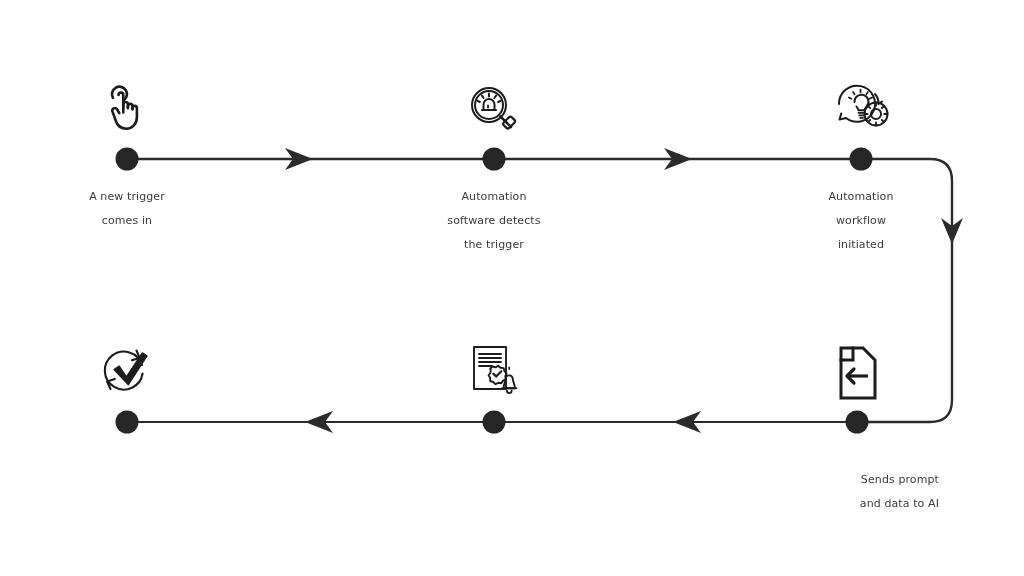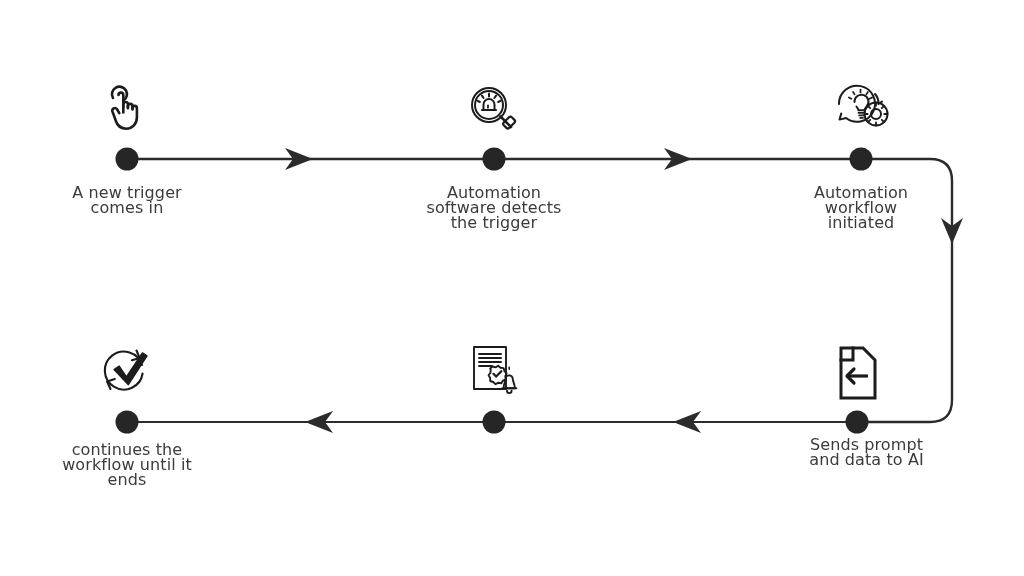--- a/index.html
+++ b/index.html
@@ -26,22 +26,22 @@
     position: absolute;
     left: 0;
     top: 0;
     width: 1024px;
     height: 576px;
     overflow: visible;
   }
   .step-label {
     position: absolute;
     text-align: center;
-    font-size: 16px;
-    line-height: 15px;
+    font-size: 11px;
+    line-height: 24px;
     color: #3b3b3b;
     letter-spacing: 0.1px;
     white-space: pre-line;
     font-family: "DejaVu Sans", "Liberation Sans", sans-serif;
     font-weight: 400;
   }
   .icon-box {
     position: absolute;
   }
   .icon-box svg {
@@ -140,21 +140,21 @@
   <div class="icon-box" style="left:836px; top:345px;">
     <svg width="46" height="56" viewBox="0 0 46 56" xmlns="http://www.w3.org/2000/svg">
       <g fill="none" stroke="#1c1c1c" stroke-width="3" stroke-linecap="square" stroke-linejoin="miter">
         <path d="M5 3 h22 l12 12 v38 h-34 z"></path>
         <path d="M5 15 h12 v-12"></path>
         <path d="M11 31 h21" stroke-width="3.2" stroke-linecap="butt"></path>
         <path d="M18 24 l-7 7 l7 7" stroke-width="3.2" stroke-linecap="round" stroke-linejoin="round"></path>
       </g>
     </svg>
   </div>
-  <div class="step-label" style="left:794px; top:437px; width:145px;">Sends prompt
+  <div class="step-label" style="left:794px; top:468px; width:145px;text-align:right;">Sends prompt
 and data to AI</div>
 
   <div class="icon-box" style="left:468px; top:344px;">
     <svg width="56" height="56" viewBox="0 0 56 56" xmlns="http://www.w3.org/2000/svg">
       <g fill="none" stroke="#1c1c1c" stroke-width="1.9" stroke-linecap="round" stroke-linejoin="round">
         <path d="M6 3 h32 v42 h-32 z"></path>
         <path d="M11 10 h22 M11 14 h22 M11 18 h22 M11 22 h13"></path>
         <path d="M22.2 24.5 l2.4 -2 l3 0.9 l2.6 -1.7 l2.3 2.1 l3.1 0.3 l0.8 3 l2.2 2.2 l-1.3 2.9 l0.6 3.1 l-2.9 1.3 l-1.7 2.6 l-3.1 -0.4 l-2.8 1.4 l-2.2 -2.2 l-3 -1 l0 -3.1 l-1.6 -2.7 l1.9 -2.5 l0.2 -3.1 z"></path>
         <path d="M25.4 29.8 l2.7 2.8 l5.2 -5.4" stroke-width="2.2"></path>
         <path d="M35.6 44.2 c0 -4.6 2 -6.4 2 -9.2 a3.6 3.6 0 0 1 7.2 0 c0 2.8 2 4.6 2 9.2 z"></path>
@@ -168,17 +168,14 @@
   <div class="icon-box" style="left:98px; top:343px;">
     <svg width="58" height="58" viewBox="0 0 58 58" xmlns="http://www.w3.org/2000/svg">
       <g fill="none" stroke="#1c1c1c" stroke-width="2.1" stroke-linecap="round" stroke-linejoin="round">
         <path d="M44 22 a19 19 0 1 0 0.6 8.5"></path>
         <path d="M38.5 7.5 l3.2 7.6 l-7.8 2.2"></path>
         <path d="M12.5 46 l-3.4 -7.5 l7.7 -2.4"></path>
       </g>
       <path d="M16 26.5 l5.2 -3.4 l7.2 10.8 l16 -24 l4.6 3 l-18.6 28.8 z" fill="#1c1c1c" stroke="#1c1c1c" stroke-width="1.4" stroke-linejoin="round"></path>
     </svg>
   </div>
-  <div class="step-label" style="left:47px; top:442px; width:160px;">continues the
-workflow until it
-ends</div>
 
 </div>
 
 </body></html>

